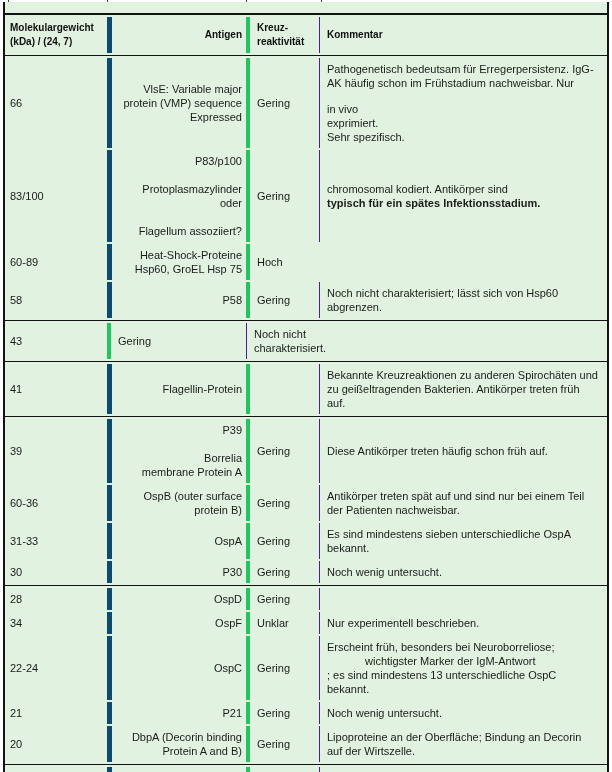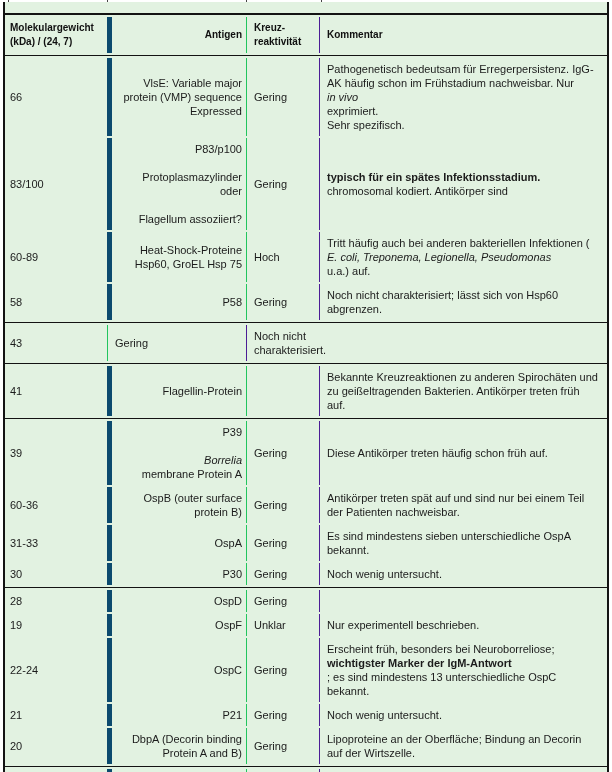--- a/index.html
+++ b/index.html
@@ -18,21 +18,21 @@
   .rule{height:0;border-top:1.5px solid #131313;margin:1px 0;}
   .row{
     display:grid;
     grid-template-columns:102px 139px 73px 1fr;
     align-items:stretch;
     margin:2px 0;
   }
   .c{display:flex;flex-direction:column;justify-content:center;}
   .c1{padding:4px 4px 4px 5px;}
   .c2{padding:4px 4px 4px 10px;border-left:5px solid #0c4a6e;text-align:right;}
-  .c3{padding:4px 4px 4px 7px;border-left:1px solid #22c55e;}
+  .c3{padding:4px 4px 4px 7px;border-left:4px solid #22c55e;}
   .c4{padding:4px 8px 4px 7px;border-left:1px solid #4c1d95;}
   .hdr{font-weight:700;font-size:10px;color:#101010;}
   .hdr .c{white-space:pre-line;}
   .hdr{min-height:48px;}
   .row{min-height:22px;}
 </style>
 </head>
 <body>
 
 <div class="page">
@@ -55,53 +55,48 @@
     <div class="rule"></div>
 
     <div class="row">
       <div class="c c1">66</div>
       <div class="c c2">
           <span>VlsE: Variable major protein (VMP) sequence Expressed</span>
         </div>
       <div class="c c3">Gering</div>
       <div class="c c4">
           <span>Pathogenetisch bedeutsam für Erregerpersistenz. IgG-AK häufig schon im Frühstadium nachweisbar. Nur </span>
-          <span style="font-style: italic;">in vivo</span>
+          <span style=" margin-top: 12px;">in vivo</span>
           <span> exprimiert. </span>
           <span style="font-weight: 400;">Sehr spezifisch.</span>
         </div>
     </div>
 
     <div class="row">
       <div class="c c1">83/100</div>
       <div class="c c2">
           <span>P83/p100</span>
           <br>
           <span>Protoplasmazylinder oder</span>
           <br>
           <span>Flagellum assoziiert?</span>
         </div>
       <div class="c c3">Gering</div>
       <div class="c c4">
+          <span>chromosomal kodiert. Antikörper sind </span>
           <span style="font-weight: 700;">typisch für ein spätes Infektionsstadium.</span>
-          <span>chromosomal kodiert. Antikörper sind </span>
         </div>
     </div>
 
     <div class="row">
       <div class="c c1">60-89</div>
       <div class="c c2">
           <span>Heat-Shock-Proteine Hsp60, GroEL Hsp 75</span>
         </div>
       <div class="c c3">Hoch</div>
-      <div class="c c4">
-          <span>Tritt häufig auch bei anderen bakteriellen Infektionen (</span>
-          <span style="font-style: italic;">E. coli, Treponema, Legionella, Pseudomonas</span>
-          <span> u.a.) auf.</span>
-        </div>
     </div>
 
     <div class="row">
       <div class="c c1">58</div>
       <div class="c c2">
           <span>P58</span>
         </div>
       <div class="c c3">Gering</div>
       <div class="c c4">
           <span>Noch nicht charakterisiert; lässt sich von Hsp60 abgrenzen.</span>
@@ -128,21 +123,21 @@
           <span>Bekannte Kreuzreaktionen zu anderen Spirochäten und zu geißeltragenden Bakterien. Antikörper treten früh auf.</span>
         </div>
     </div>
     <div class="rule"></div>
 
     <div class="row">
       <div class="c c1">39</div>
       <div class="c c2">
           <span>P39</span>
           <br>
-          <span style="font-style: italic;">Borrelia</span>
+          <span style="">Borrelia</span>
           <span> membrane Protein A</span>
         </div>
       <div class="c c3">Gering</div>
       <div class="c c4">
           <span>Diese Antikörper treten häufig schon früh auf.</span>
         </div>
     </div>
 
     <div class="row">
       <div class="c c1">60-36</div>
@@ -181,39 +176,39 @@
     <div class="row">
       <div class="c c1">28</div>
       <div class="c c2">
           <span>OspD</span>
         </div>
       <div class="c c3">Gering</div>
       <div class="c c4"></div>
     </div>
 
     <div class="row">
-      <div class="c c1">19</div>
+      <div class="c c1">34</div>
       <div class="c c2">
           <span>OspF</span>
         </div>
       <div class="c c3">Unklar</div>
       <div class="c c4">
           <span>Nur experimentell beschrieben.</span>
         </div>
     </div>
 
     <div class="row">
       <div class="c c1">22-24</div>
       <div class="c c2">
           <span>OspC</span>
         </div>
       <div class="c c3">Gering</div>
       <div class="c c4">
           <span>Erscheint früh, besonders bei Neuroborreliose; </span>
-          <span style="font-weight: 700;">wichtigster Marker der IgM-Antwort</span>
+          <span style="font-weight: 400; margin-left: 38px;">wichtigster Marker der IgM-Antwort</span>
           <span>; es sind mindestens 13 unterschiedliche OspC bekannt.</span>
         </div>
     </div>
 
     <div class="row">
       <div class="c c1">21</div>
       <div class="c c2">
           <span>P21</span>
         </div>
       <div class="c c3">Gering</div>

